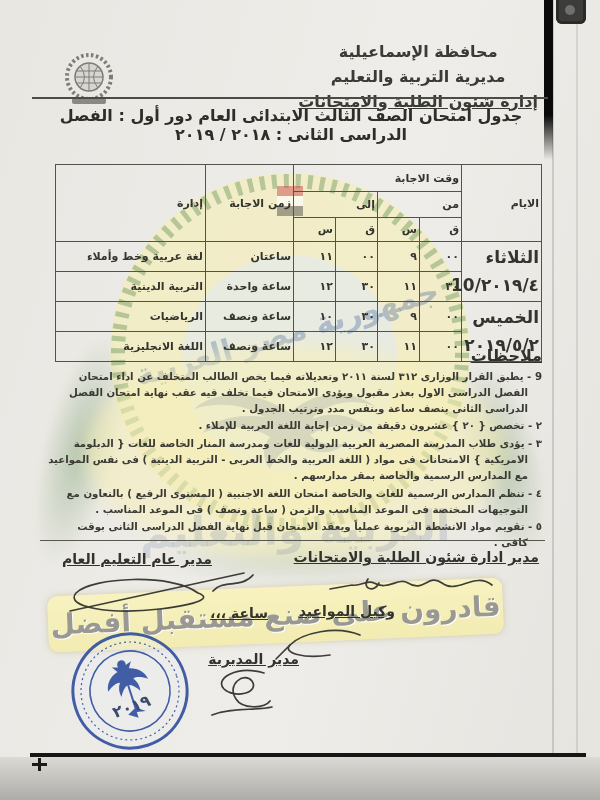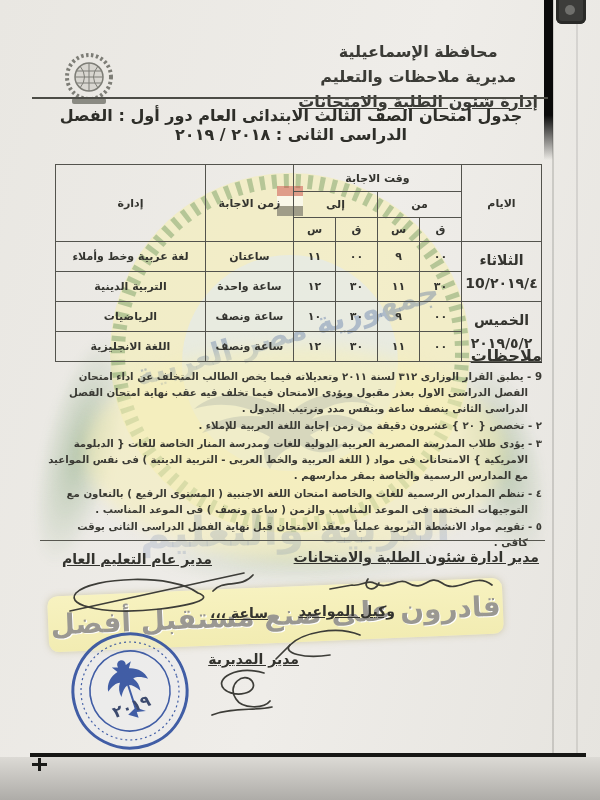--- a/index.html
+++ b/index.html
@@ -55,24 +55,24 @@
   .org .u{text-decoration:underline;}
   .head-rule{position:absolute;left:32px;top:97px;width:516px;border:none;border-top:2px solid #4c4c46;margin:0;}
   .doc-title{position:absolute;left:35px;top:106px;width:512px;text-align:center;direction:rtl;
     font-size:16px;font-weight:bold;color:#2e2e29;}
 
   .caption-box{position:absolute;left:55px;top:138px;width:483px;height:26px;
     border:2px solid #4c4c46;display:flex;align-items:center;justify-content:center;
     font-size:12.5px;font-weight:bold;direction:rtl;}
   table.sched{position:absolute;left:55px;top:164px;width:487px;border-collapse:collapse;direction:rtl;
     font-size:11px;font-weight:bold;color:#34342f;table-layout:fixed;}
-  table.sched td{border:1.8px solid #53534d;text-align:center;vertical-align:middle;padding:1px 2px;background:transparent;}
+  table.sched td{border:1.8px solid #53534d;vertical-align:middle;padding:1px 2px;background:transparent;}
   .hrowA td{height:24px;} .hrowB td{height:23px;} .hrowC td{height:21px;}
   .drow td{height:27px;}
-  .day-cell{line-height:1.6;font-size:14px;}
+  .day-cell{line-height:1.6;font-size:17px;}
 
   .notes{position:absolute;left:48px;top:346px;width:494px;direction:rtl;}
   .notes-title{font-size:16px;font-weight:bold;text-decoration:underline;color:#33332e;margin-bottom:4px;}
   .note{font-size:10.2px;font-weight:bold;line-height:1.55;color:#3a3a34;
     text-align:right;padding-right:14px;text-indent:-14px;margin-bottom:2px;}
   .notes-rule{position:absolute;left:40px;top:540px;width:505px;border:none;border-top:1.5px solid #575750;margin:0;}
 
   .sign-area{position:absolute;left:40px;top:545px;width:505px;height:215px;direction:rtl;}
   .lbl{position:absolute;font-size:14px;font-weight:bold;color:#33332e;white-space:nowrap;z-index:4;text-decoration:underline;}
   .lbl-exams{top:4px;right:6px;margin-left:16px;}
@@ -121,21 +121,21 @@
 
     <svg class="emblem" width="58" height="58" viewBox="0 0 58 58">
       <circle cx="29" cy="27" r="22" fill="none" stroke="#7d7d76" stroke-width="4" stroke-dasharray="2.5 2.5"></circle>
       <circle cx="29" cy="27" r="14" fill="#d8d6d0" stroke="#7d7d76" stroke-width="1.5"></circle>
       <path d="M15,27 h28 M29,13 v28 M20,16 q9,11 0,22 M38,16 q-9,11 0,22 M17,21 h24 M17,33 h24" stroke="#7d7d76" stroke-width="1" fill="none"></path>
       <rect x="12" y="48" width="34" height="6" rx="2" fill="#8a8a82"></rect>
     </svg>
 
     <div class="org">
       <div>محافظة الإسماعيلية</div>
-      <div>مديرية ملاحظات والتعليم</div>
+      <div>مديرية التربية والتعليم</div>
       <div class="u">إدارة شئون الطلبة والامتحانات</div>
     </div>
 
     <hr class="head-rule">
     <div class="doc-title">جدول امتحان الصف الثالث الابتدائى العام دور أول : الفصل الدراسى الثانى : ٢٠١٨ / ٢٠١٩</div>
 
 
     <table class="sched">
       <colgroup>
         <col style="width:80px">

